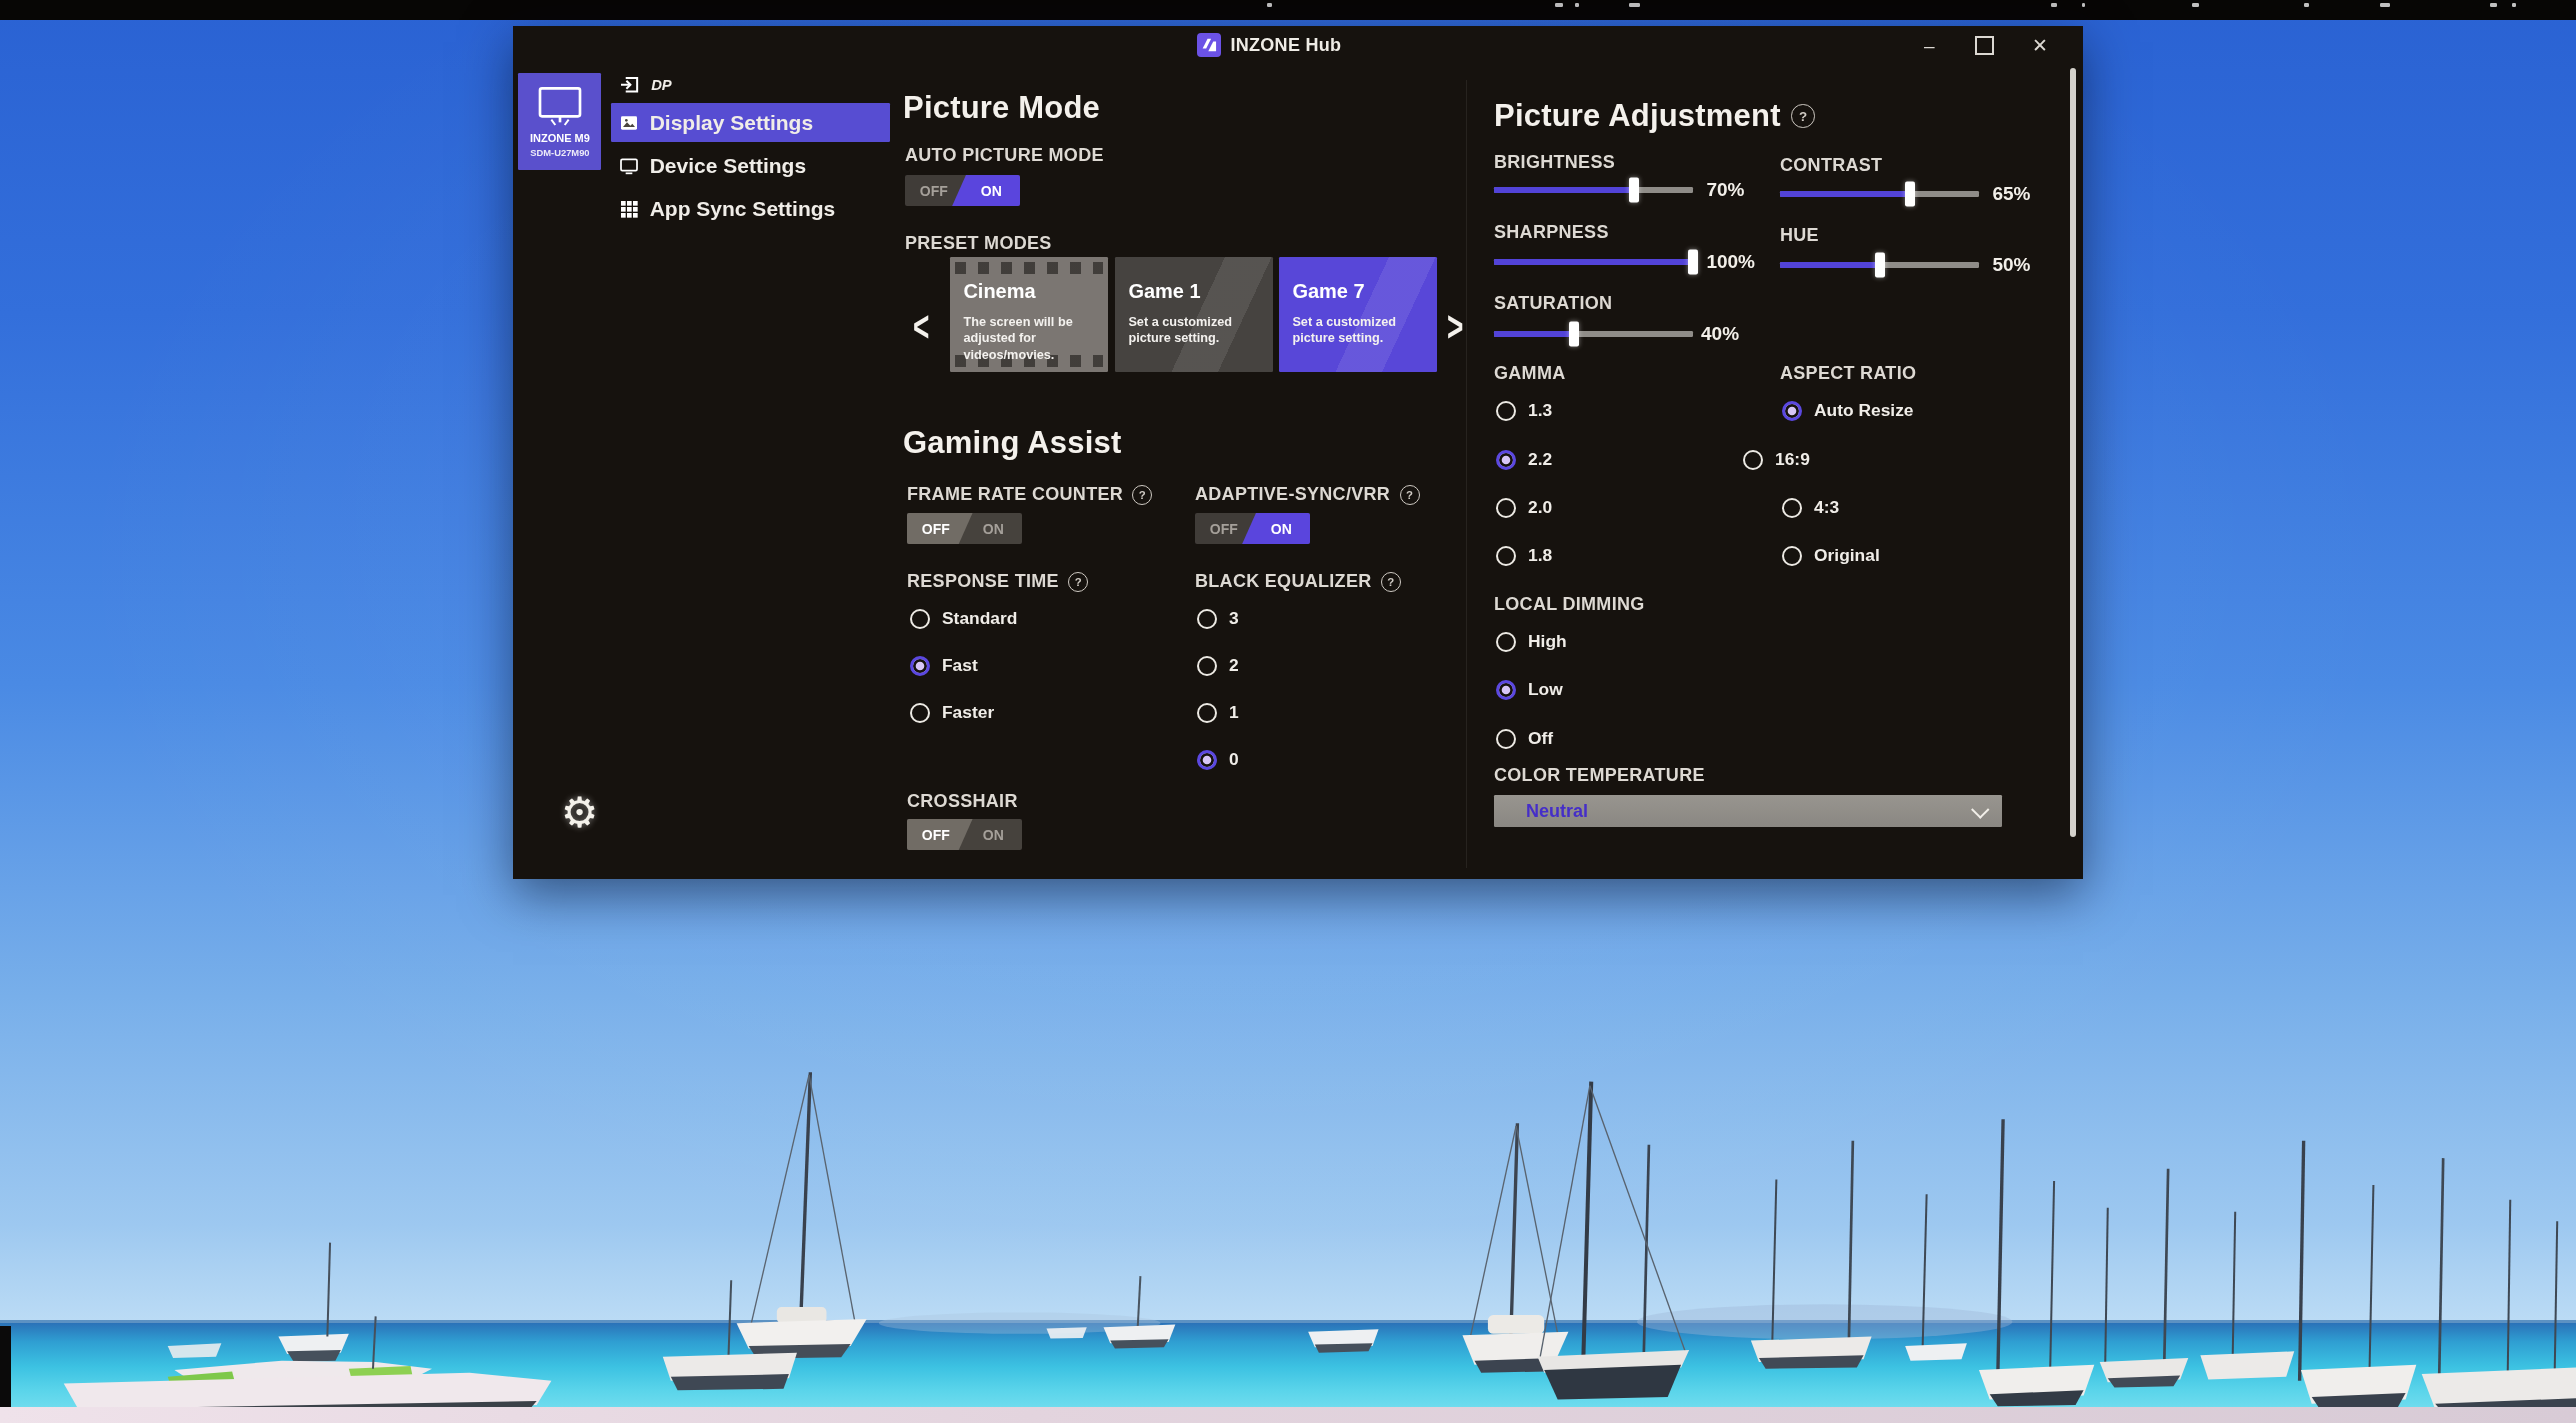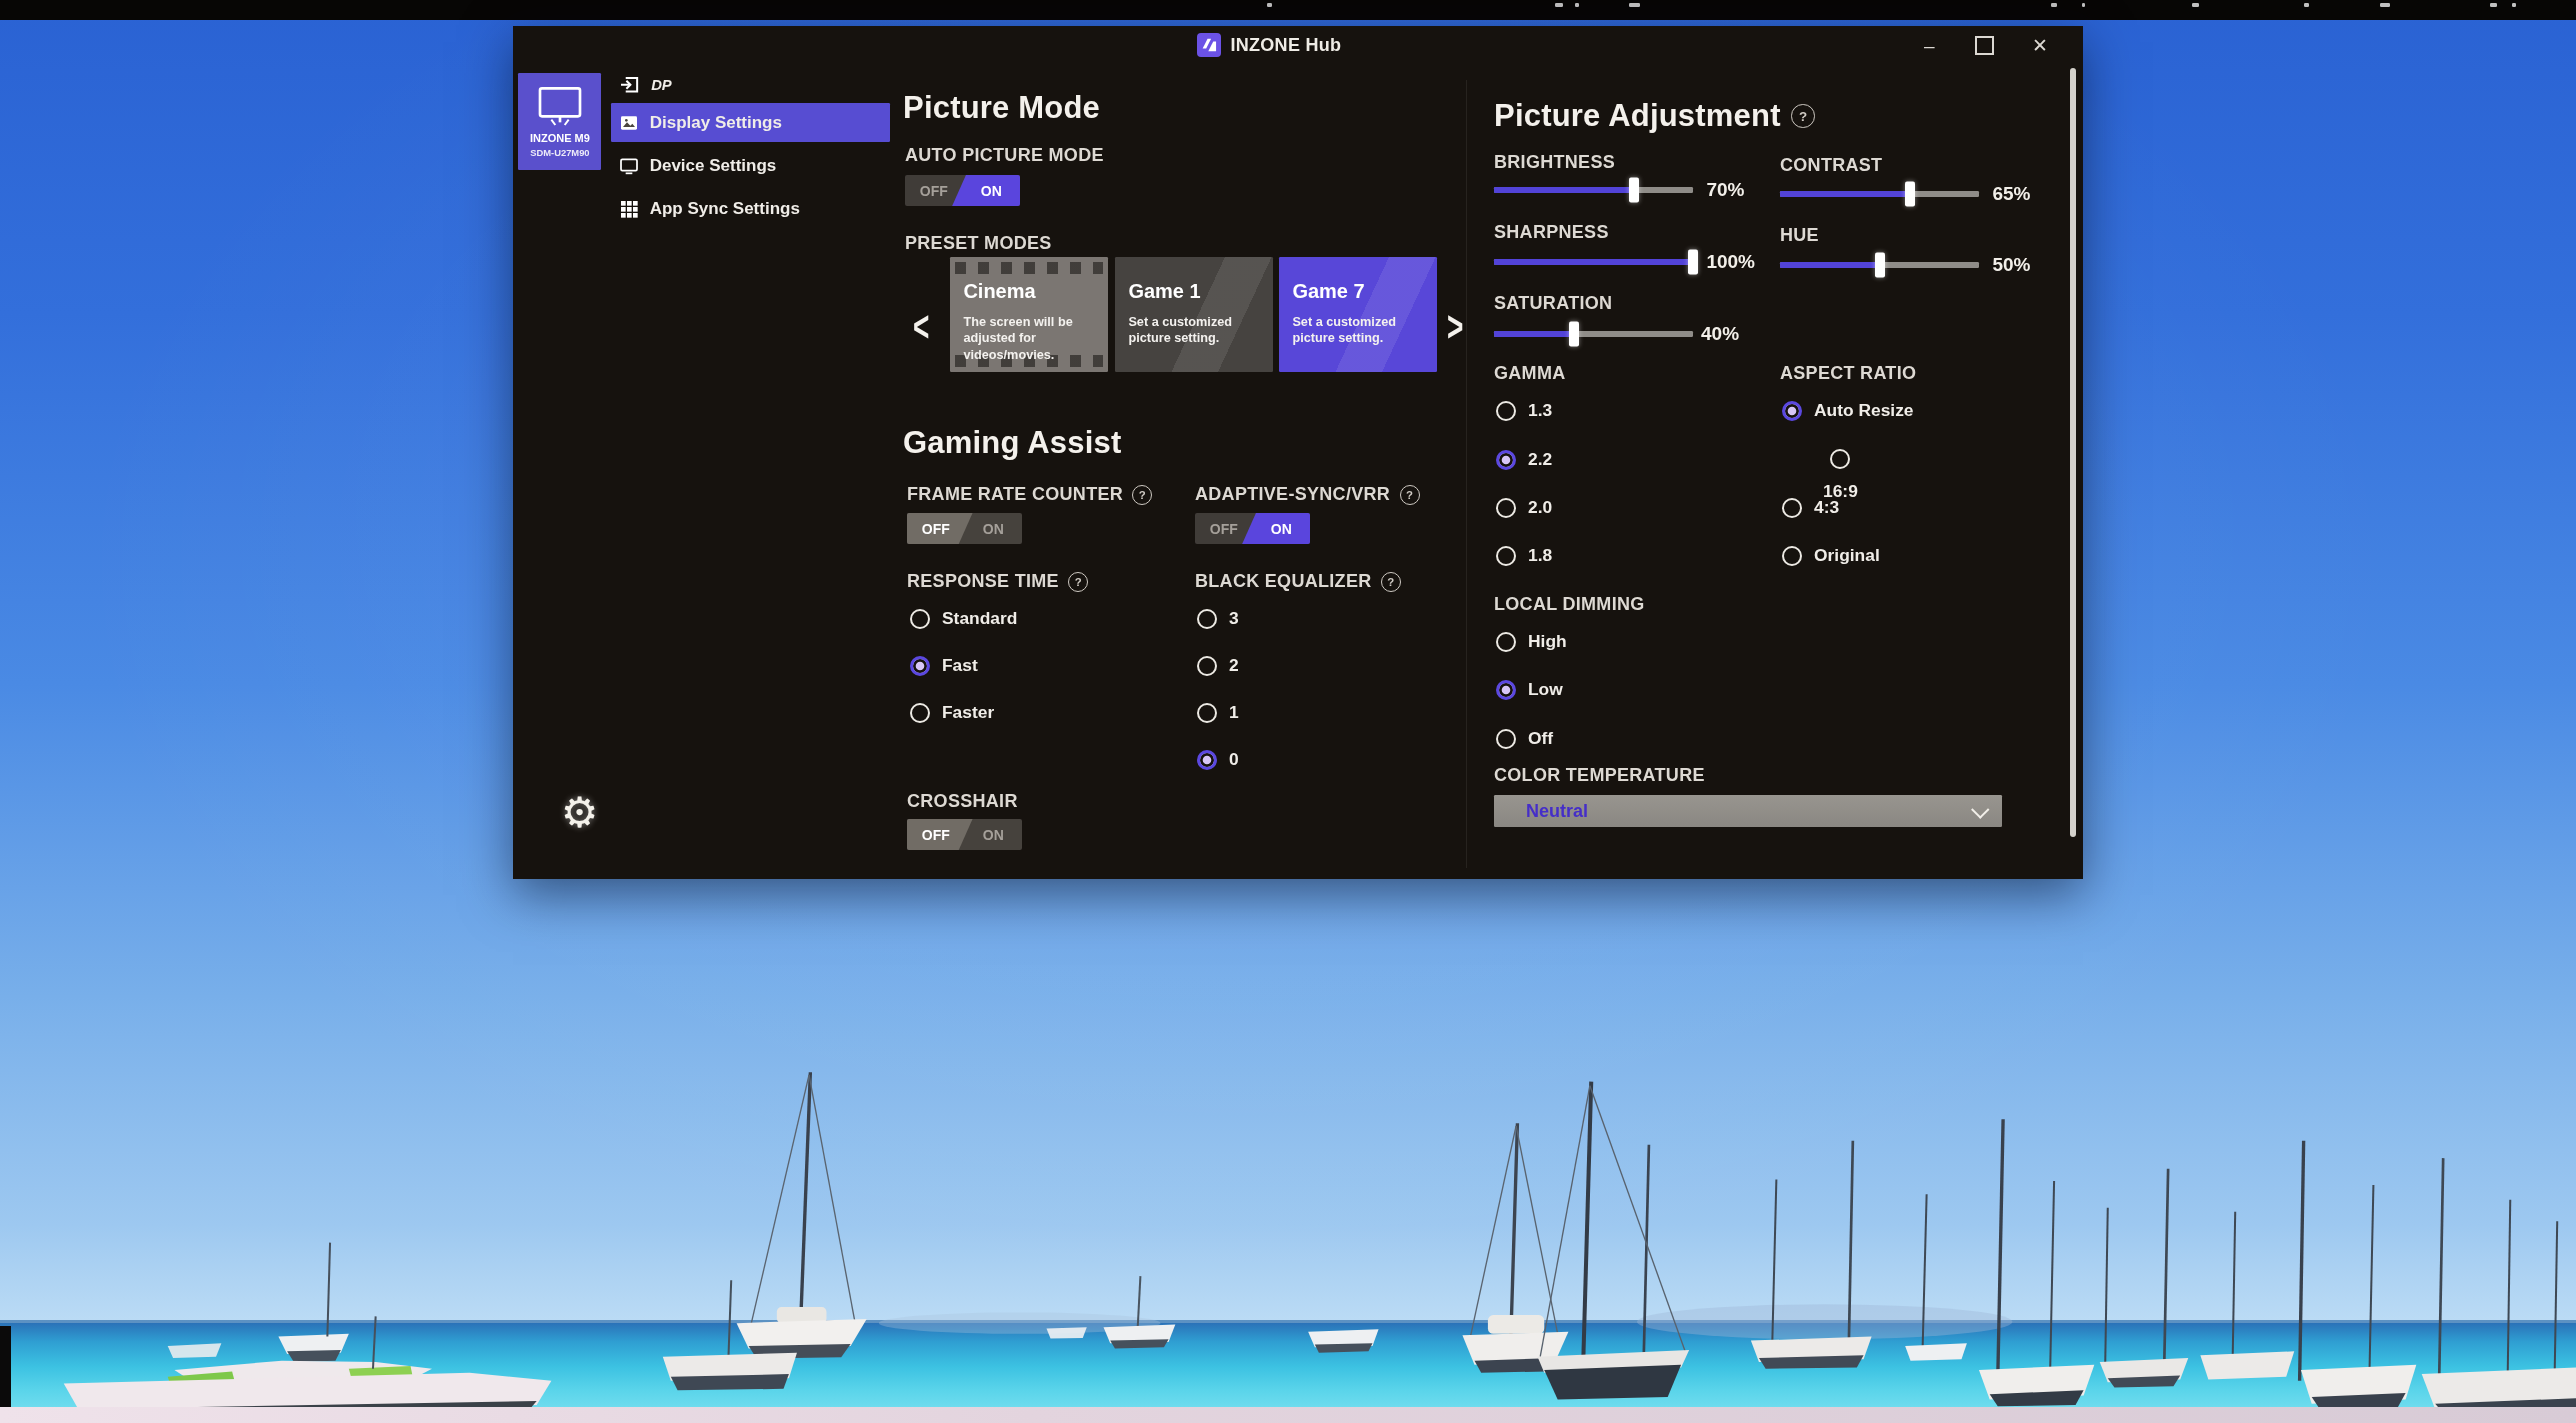--- a/index.html
+++ b/index.html
@@ -35,21 +35,21 @@
   
   .device-tile{position:absolute;left:5.4px;top:47px;width:83px;height:97px;background:#5a50cc;border-radius:1.3px;
     display:flex;flex-direction:column;align-items:center;justify-content:center;gap:2.7px;text-align:center;}
   .device-name{font-size:11px;font-weight:700;color:#fff;}
   .device-model{font-size:9.4px;font-weight:600;color:#eceaf8;}
   .nav{position:absolute;left:98px;top:42px;width:279px;}
   .nav-row{display:flex;align-items:center;gap:10.7px;padding-left:8px;box-sizing:border-box;width:100%;}
   .nav-dp{height:34px;margin-bottom:1.3px;font-style:italic;}
   .nav-item{height:39px;margin-bottom:4px;border-radius:1.3px;}
   .nav-item.active{background:#574dd2;}
-  .nav-label{font-size:17px;font-weight:600;color:#f0ede8;}
+  .nav-label{font-size:21px;font-weight:600;color:#f0ede8;}
   .nav-dp .nav-label{font-size:14.8px;font-weight:700;}
   .gear{position:absolute;left:43px;top:763px;width:47px;height:47px;display:flex;align-items:center;justify-content:center;
     color:#f4f1ea;font-size:42px;text-shadow:0 0 6.7px rgba(255,255,255,.45);}
   
   .h1{position:absolute;font-size:31px;font-weight:600;color:#f4f1ec;letter-spacing:0.2px;}
   .caps{position:absolute;font-size:18px;font-weight:700;color:#ddd9d3;letter-spacing:0.3px;display:flex;align-items:center;gap:9.4px;}
   .help{width:18px;height:18px;border:1.3px solid #cfcac3;border-radius:50%;display:inline-flex;align-items:center;justify-content:center;
     font-size:11.4px;font-weight:700;color:#cfcac3;flex:none;}
   .toggle{position:absolute;width:115px;height:31px;background:#403c38;border-radius:2px;overflow:hidden;font-weight:700;font-size:14px;}
   .t-shape{position:absolute;inset:0;}
@@ -434,21 +434,21 @@
     <div class="radio-row" style="left:983px;top:519px;">
       <span class="radio"></span>
       <span class="radio-label">1.8</span>
     </div>
 
     <div class="caps" style="left:1267px;top:337px;">ASPECT RATIO</div>
     <div class="radio-row" style="left:1269px;top:374px;">
       <span class="radio sel"></span>
       <span class="radio-label">Auto Resize</span>
     </div>
-    <div class="radio-row" style="left:1310px;top:423px;flex-direction:column;">
+    <div class="radio-row" style="left:1230px;top:423px;">
       <span class="radio"></span>
       <span class="radio-label">16:9</span>
     </div>
     <div class="radio-row" style="left:1269px;top:471px;">
       <span class="radio"></span>
       <span class="radio-label">4:3</span>
     </div>
     <div class="radio-row" style="left:1269px;top:519px;">
       <span class="radio"></span>
       <span class="radio-label">Original</span>

